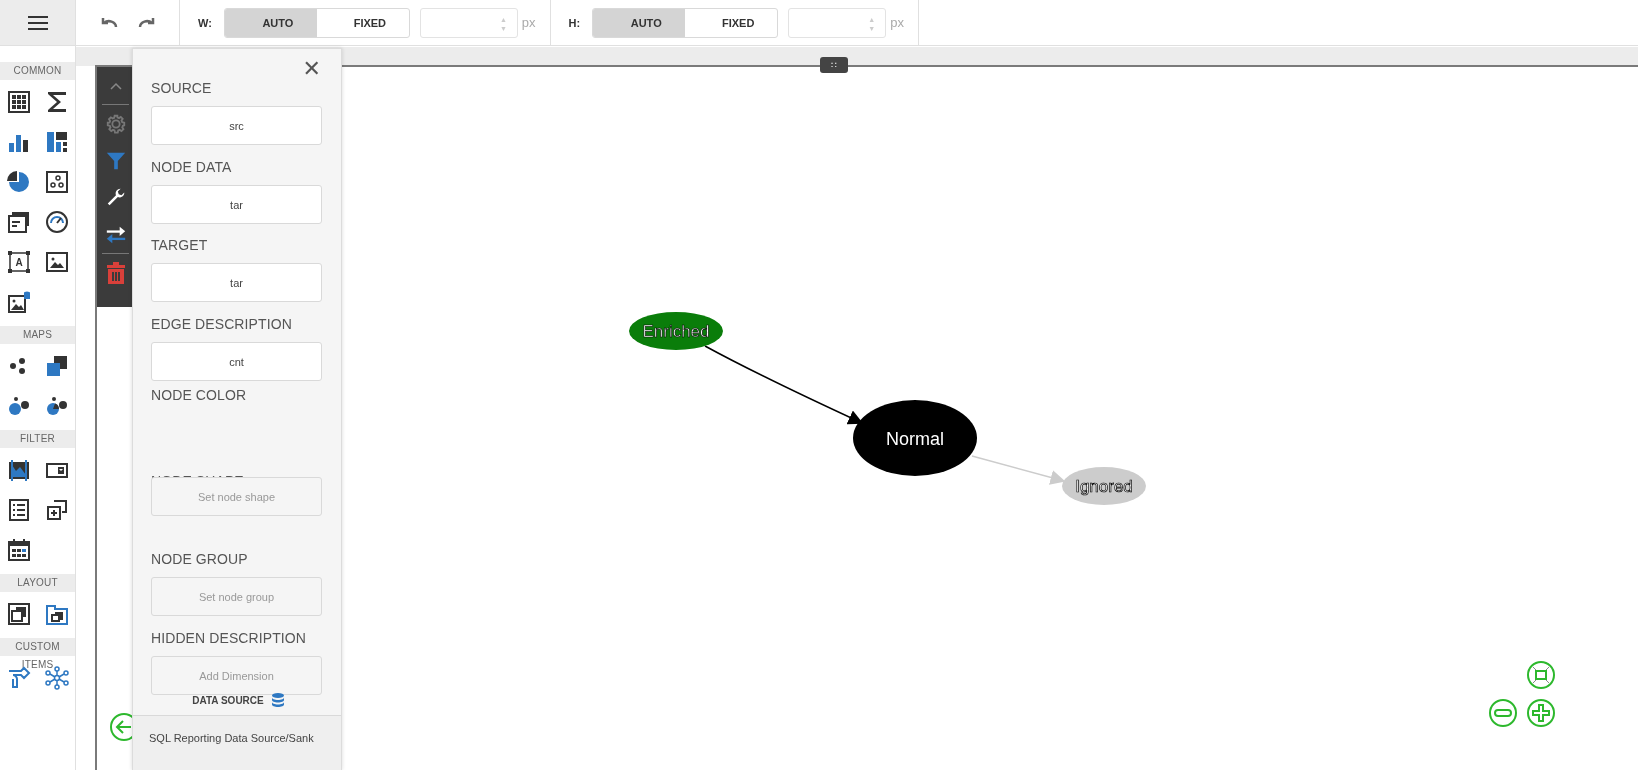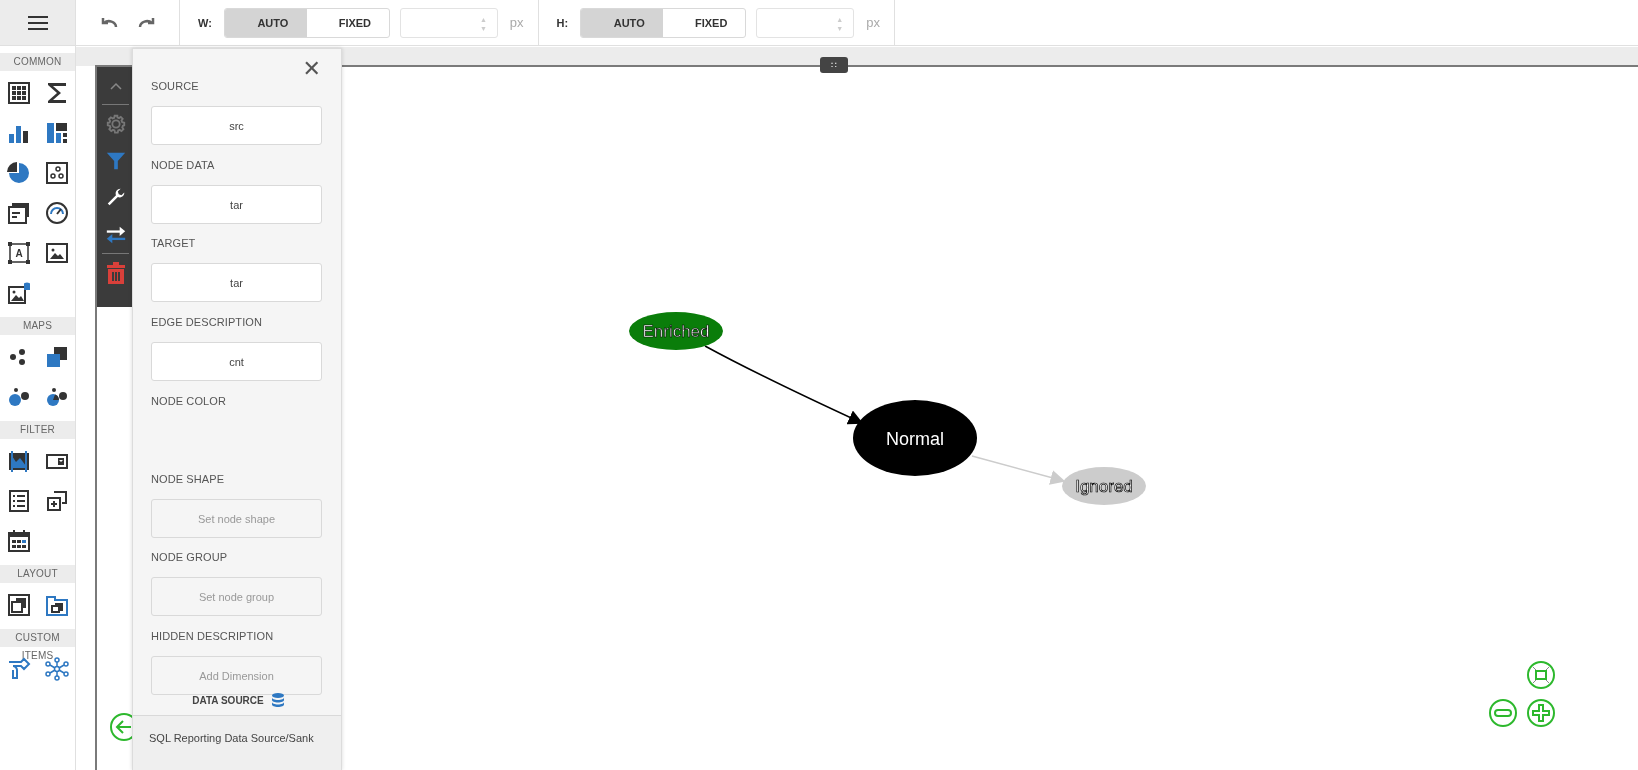--- a/index.html
+++ b/index.html
@@ -12,64 +12,64 @@
   .grid { display: grid; grid-template-columns: 38px 38px; padding: 2px 0 4px 0; }
   .tool { height: 40px; display: flex; align-items: center; justify-content: center; cursor: pointer; }
   .tool svg { width: 24px; height: 24px; }
 
   
   .topbar { position: absolute; left: 76px; top: 0; right: 0; height: 46px; background: #fff; border-bottom: 1px solid #e0e0e0; display: flex; align-items: center; }
   .undo-group { width: 104px; height: 46px; display: flex; align-items: center; justify-content: center; gap: 18px; border-right: 1px solid #e0e0e0; }
   .dim-group { height: 46px; display: flex; align-items: center; padding: 0 14px 0 18px; border-right: 1px solid #e0e0e0; }
   .dim-label { font-size: 11px; font-weight: bold; color: #333; margin-right: 12px; }
   .seg { display: flex; border: 1px solid #d9d9d9; border-radius: 3px; overflow: hidden; height: 30px; }
-  .seg div { width: 82px; display: flex; align-items: center; justify-content: center; font-size: 11px; font-weight: bold; color: #333; cursor: pointer; padding-left: 14px; }
+  .seg div { width: 92px; display: flex; align-items: center; justify-content: center; font-size: 11px; font-weight: bold; color: #333; cursor: pointer; padding-left: 14px; }
   .seg .active { background: #d4d4d4; }
   .num-input { width: 98px; height: 30px; border: 1px solid #e3e3e3; border-radius: 3px; margin-left: 10px; position: relative; background: #fff; }
   .num-input .spin { position: absolute; right: 10px; top: 6px; font-size: 7px; color: #ccc; line-height: 9px; }
-  .px { font-size: 13px; color: #aaa; margin-left: 12px; }
+  .px { font-size: 13px; color: #aaa; margin-left: 4px; }
 
   
   .canvas-strip { position: absolute; left: 76px; top: 47px; right: 0; height: 19px; background: #ececec; }
   .canvas-line { position: absolute; left: 95px; top: 65px; right: 0; height: 2px; background: #7a7a7a; }
   .drag-handle { position: absolute; left: 820px; top: 57px; width: 28px; height: 16px; background: #444; border-radius: 3px; color: #fff; font-size: 9px; text-align: center; line-height: 16px; cursor: move; }
   .canvas-leftline { position: absolute; left: 95px; top: 66px; width: 2px; height: 704px; background: #7a7a7a; }
   .graph { position: absolute; left: 0; top: 0; width: 1638px; height: 770px; pointer-events: none; }
   .graph .node { pointer-events: auto; cursor: pointer; }
 
   
   .item-bar { position: absolute; left: 97px; top: 67px; width: 37px; height: 240px; background: #3b3b3b; }
   .item-bar .ib { height: 37px; display: flex; align-items: center; justify-content: center; cursor: pointer; }
   .item-bar .sep { height: 1px; background: #777; margin: 0 5px; }
 
   
   .panel { position: absolute; left: 132px; top: 48px; width: 210px; height: 722px; background: #f5f5f5; border: 1px solid #dcdcdc; box-shadow: 0 0 4px rgba(0,0,0,0.15); }
   .panel-close { position: absolute; right: 20px; top: 10px; font-size: 22px; color: #555; cursor: pointer; line-height: 20px; }
-  .field-label { position: absolute; left: 18px; font-size: 11px; color: #555; letter-spacing: 0.1px; }
+  .field-label { position: absolute; left: 18px; font-size: 14px; color: #555; letter-spacing: 0.1px; }
   .field-box { position: absolute; left: 18px; width: 171px; height: 39px; border: 1px solid #d9d9d9; border-radius: 3px; background: #fff; font-size: 11px; color: #444; display: flex; align-items: center; justify-content: center; cursor: pointer; }
   .field-box.empty { background: #f5f5f5; color: #999; }
   .ds-title { position: absolute; left: 0; width: 210px; top: 644px; font-size: 10px; font-weight: bold; color: #444; display: flex; align-items: center; justify-content: center; gap: 8px; }
   .ds-footer { position: absolute; left: 0; top: 666px; width: 208px; height: 72px; background: #efefef; border-top: 1px solid #d9d9d9; }
   .ds-footer span { position: absolute; left: 16px; top: 16px; font-size: 11px; color: #444; white-space: nowrap; }
 
   .zoom-btn { position: absolute; width: 28px; height: 28px; border: 2px solid #2db82d; border-radius: 50%; background: #fff; display: flex; align-items: center; justify-content: center; cursor: pointer; }
 </style>
 </head>
 <body>
 
 <div class="toolbox">
   <div class="hamburger">
     <svg width="20" height="16" viewBox="0 0 20 16">
         <rect y="1" width="20" height="2" fill="#333"></rect>
         <rect y="7" width="20" height="2" fill="#333"></rect>
         <rect y="13" width="20" height="2" fill="#333"></rect>
       </svg>
   </div>
 
-  <div class="group-title" style="margin-top:7px">COMMON</div>
+  <div class="group-title" style="margin-top:16px">COMMON</div>
   <div class="grid">
     <div class="tool">
         <svg viewBox="0 0 24 24">
           <rect x="2" y="2" width="20" height="20" fill="none" stroke="#333" stroke-width="2"></rect>
           <g fill="#333">
             <rect x="5" y="5" width="4" height="4"></rect>
             <rect x="10" y="5" width="4" height="4"></rect>
             <rect x="15" y="5" width="4" height="4"></rect>
             <rect x="5" y="10" width="4" height="4"></rect>
             <rect x="10" y="10" width="4" height="4"></rect>
@@ -412,24 +412,24 @@
 
   <div class="field-label" style="top:110px">NODE DATA</div>
   <div class="field-box" style="top:136px">tar</div>
 
   <div class="field-label" style="top:188px">TARGET</div>
   <div class="field-box" style="top:214px">tar</div>
 
   <div class="field-label" style="top:267px">EDGE DESCRIPTION</div>
   <div class="field-box" style="top:293px">cnt</div>
 
-  <div class="field-label" style="top:346px">NODE COLOR</div>
+  <div class="field-label" style="top:338px">NODE COLOR</div>
 
   <div class="field-label" style="top:424px">NODE SHAPE</div>
-  <div class="field-box empty" style="top:450px">Set node shape</div>
+  <div class="field-box empty" style="top:428px">Set node shape</div>
 
   <div class="field-label" style="top:502px">NODE GROUP</div>
   <div class="field-box empty" style="top:528px">Set node group</div>
 
   <div class="field-label" style="top:581px">HIDDEN DESCRIPTION</div>
   <div class="field-box empty" style="top:607px">Add Dimension</div>
 
   <div class="ds-title">
     <span>DATA SOURCE</span>
     <svg width="12" height="14" viewBox="0 0 12 14">

